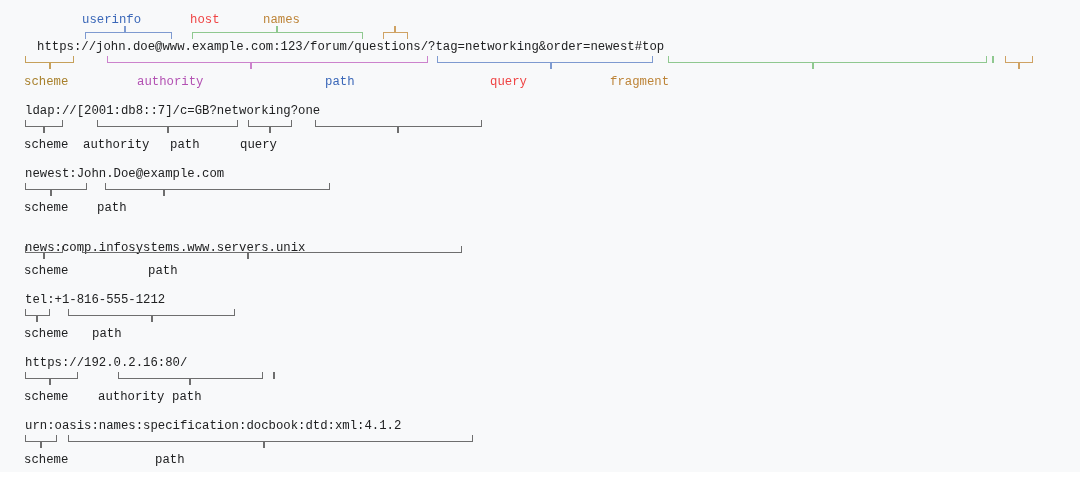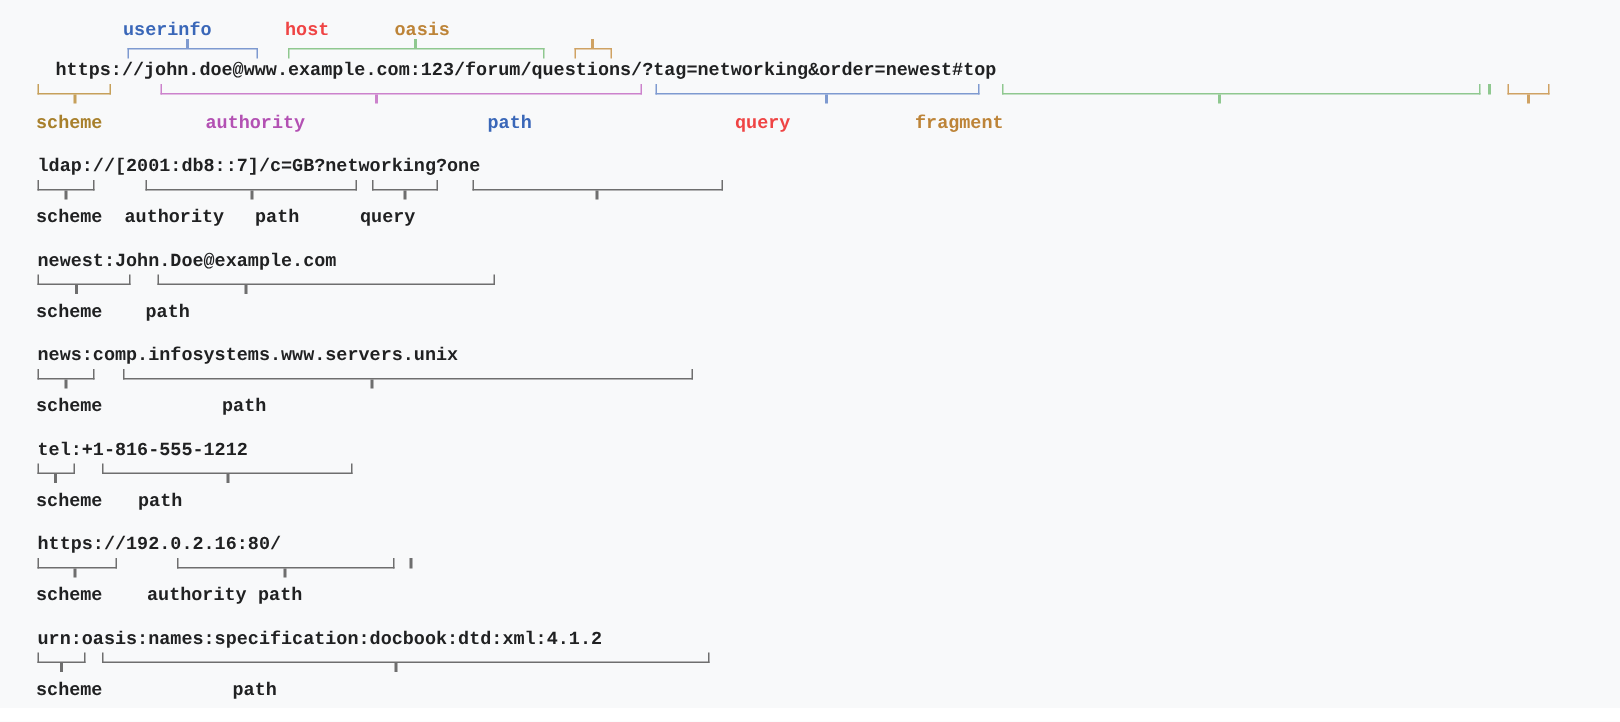--- a/index.html
+++ b/index.html
@@ -2,21 +2,21 @@
 <html><head>
 <meta charset="utf-8">
 <style>
   html,body{margin:0;padding:0;background:#ffffff;}
   .stage{
     position:relative;width:1080px;height:481px;
     background:#f8f9fa;overflow:hidden;
     font-family:"Liberation Mono","DejaVu Sans Mono",monospace;
   }
   .uri,.lab{
-    position:absolute;font-size:12.3px;font-weight:700;line-height:13px;
+    position:absolute;font-size:12.3px;font-weight:400;line-height:13px;
     white-space:pre;color:#202122;text-align:center;
   }
   
   .lb-gold{color:#a8802c}.lb-blue{color:#3a67b8}.lb-green{color:#ef4444}
   .lb-orange{color:#bd8438}.lb-mag{color:#b351b3}.lb-dark{color:#202122}
   
   .sh-gold{color:#c6a05a}.sh-blue{color:#7e9ad0}.sh-green{color:#8fc88f}
   .sh-orange{color:#cfa263}.sh-mag{color:#cc82cc}.sh-gray{color:#6e6e6e}
   
   .bb{position:absolute;height:7px;box-sizing:border-box;
@@ -32,21 +32,21 @@
 </style>
 </head>
 <body>
 
 <div class="stage">
 
   <div>
 
     <div class="lab lb-blue" style="left:82px;top:14px">userinfo</div>
     <div class="lab lb-green" style="left:190px;top:14px">host</div>
-    <div class="lab lb-orange" style="left:263px;top:14px">oasis</div>
+    <div class="lab lb-orange" style="left:263px;top:14px">names</div>
 
     <div class="tk sh-blue" style="left:124px;top:26px"></div>
     <div class="bt sh-blue" style="left:85px;top:32px;width:87px"></div>
     <div class="tk sh-green" style="left:276px;top:26px"></div>
     <div class="bt sh-green" style="left:192px;top:32px;width:171px"></div>
     <div class="tk sh-orange" style="left:394px;top:26px"></div>
     <div class="bt sh-orange" style="left:383px;top:32px;width:25px"></div>
 
     <div class="uri" style="left:37px;top:41px">https://john.doe@www.example.com:123/forum/questions/?tag=networking&amp;order=newest#top</div>
 
@@ -89,21 +89,21 @@
     <div class="uri" style="left:25px;top:168px">newest:John.Doe@example.com</div>
     <div class="bb sh-gray" style="left:25px;top:183px;width:62px"></div>
     <div class="tk sh-gray" style="left:50px;top:190px"></div>
     <div class="bb sh-gray" style="left:105px;top:183px;width:225px"></div>
     <div class="tk sh-gray" style="left:163px;top:190px"></div>
     <div class="lab lb-dark" style="left:24px;top:202px">scheme</div>
     <div class="lab lb-dark" style="left:97px;top:202px">path</div>
   </div>
 
   <div>
-    <div class="uri" style="left:25px;top:231px">news:comp.infosystems.www.servers.unix</div>
+    <div class="uri" style="left:25px;top:242px">news:comp.infosystems.www.servers.unix</div>
     <div class="bb sh-gray" style="left:25px;top:246px;width:38px"></div>
     <div class="tk sh-gray" style="left:43px;top:253px"></div>
     <div class="bb sh-gray" style="left:82px;top:246px;width:380px"></div>
     <div class="tk sh-gray" style="left:247px;top:253px"></div>
     <div class="lab lb-dark" style="left:24px;top:265px">scheme</div>
     <div class="lab lb-dark" style="left:148px;top:265px">path</div>
   </div>
 
   <div>
     <div class="uri" style="left:25px;top:294px">tel:+1-816-555-1212</div>

